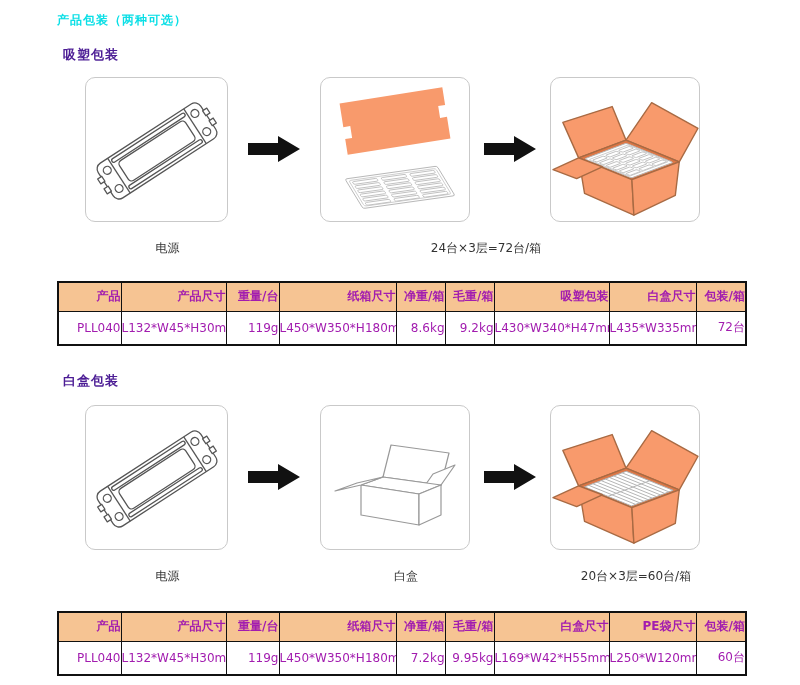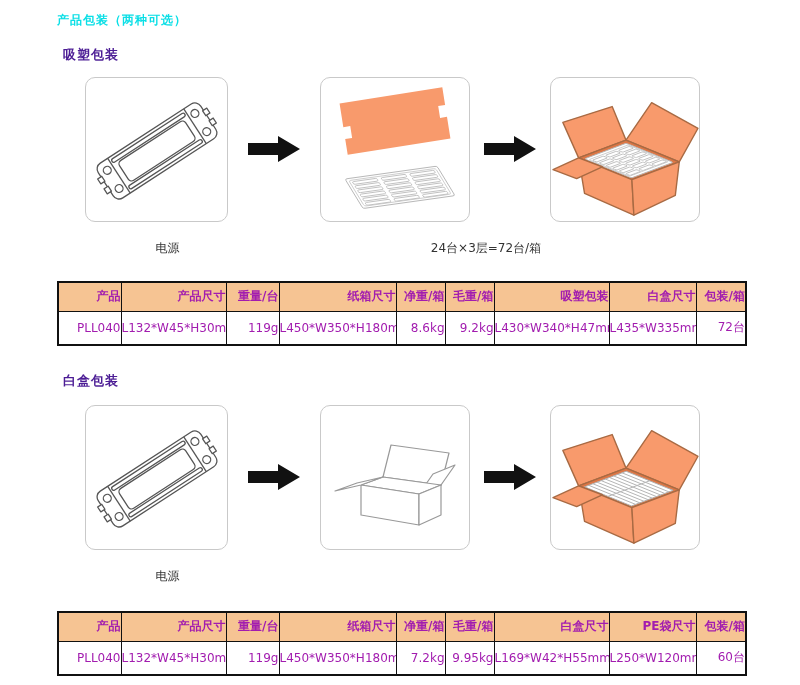--- a/index.html
+++ b/index.html
@@ -248,21 +248,23 @@
         <polygon points="82,102 130,84 126,118 84,138" fill="#f89a6c"></polygon>
         <polygon points="28,80 52,89 26,101 2,92" fill="#f89a6c"></polygon>
       </g>
     </svg>
   </div>
 </div>
 
 <div class="caprow" id="caprow-2">
   <div class="cap c1">电源</div>
   <div class="cap gap1"></div>
+  <div class="cap c2">白盒</div>
   <div class="cap gap2"></div>
+  <div class="cap c3">20台×3层=60台/箱</div>
 </div>
 
 <table class="spec" id="table-2">
   <colgroup>
     <col style="width:63px">
       <col style="width:105px">
       <col style="width:53px">
       <col style="width:117px">
     <col style="width:49px">
       <col style="width:49px">

